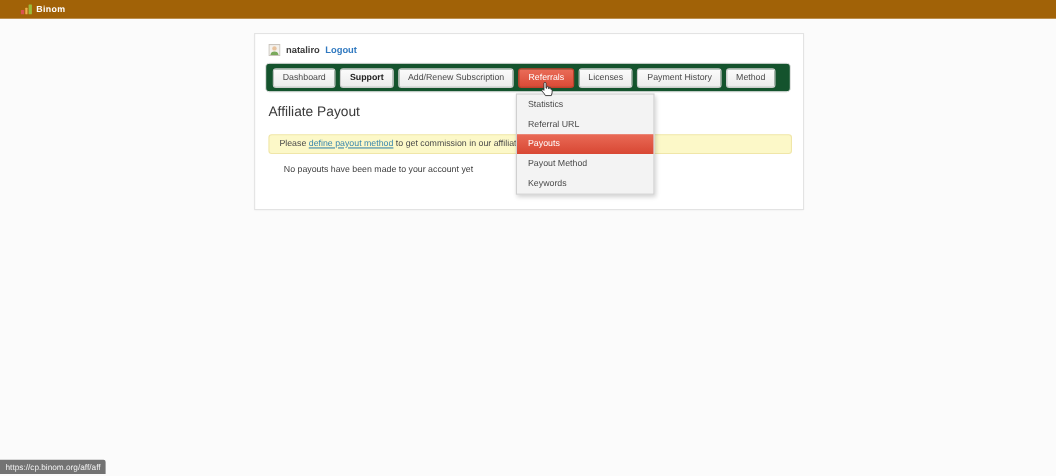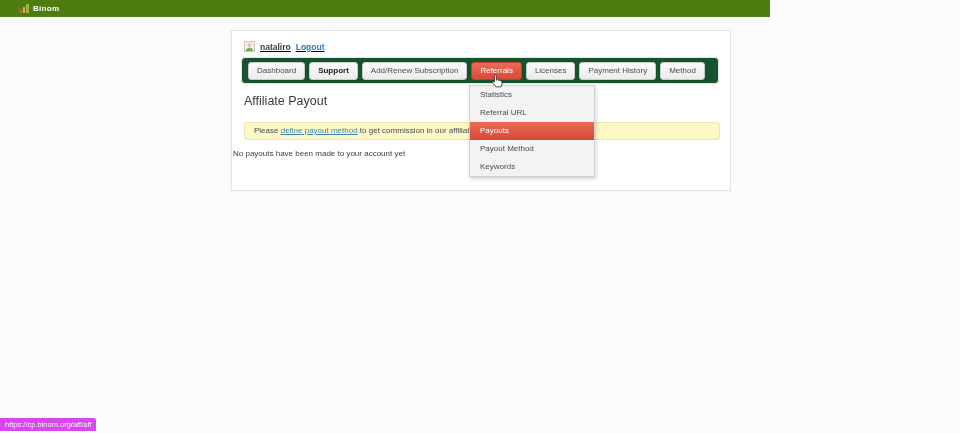--- a/index.html
+++ b/index.html
@@ -6,22 +6,22 @@
   html,body { width:960px; height:433px; }
   body {
     position:relative;
     background:#fbfbfb;
     font-family:"Liberation Sans", sans-serif;
     overflow:hidden;
   }
 
   
   .topbar {
-    position:absolute; left:0; top:0; width:770px; height:17px;
-    background:#4d7c0f;
+    position:absolute; left:0; top:0; width:960px; height:17px;
+    background:#a16207;
   }
   .logo-icon {
     position:absolute; left:19px; top:4px; width:11px; height:9px;
     display:flex; align-items:flex-end; gap:1px;
   }
   .logo-icon i { display:block; width:2.5px; border-radius:0.5px; }
   .logo-icon .b1 { height:4px; background:#d9534f; }
   .logo-icon .b2 { height:6px; background:#f0ad4e; }
   .logo-icon .b3 { height:9px; background:#9bbb3c; }
   .brand {
@@ -31,21 +31,21 @@
 
   
   .card {
     position:absolute; left:231px; top:30px; width:500px; height:161px;
     background:#ffffff; border:1px solid #e3e3e3;
     box-shadow:0 1px 2px rgba(0,0,0,.04);
   }
 
   .userrow {
     position:absolute; left:12px; top:9px; height:13px;
-    display:flex; align-items:center; gap:5px; font-size:8.5px;text-decoration:underline;
+    display:flex; align-items:flex-start; gap:5px; font-size:8.5px;
   }
   .avatar { width:11px; height:11px; display:inline-block; }
   .username { font-weight:bold; color:#3c3c3c; }
   .logout { color:#3079c0; font-weight:bold; text-decoration:none; cursor:pointer; }
 
   
   .navbar {
     position:absolute; left:9px; top:26px; width:478px; height:27px;
     background:#14532d; border:1px solid #e5e5e5; border-radius:4px;
     display:flex; align-items:center; gap:4px; padding-left:6px;
@@ -69,21 +69,21 @@
     font-size:12.5px; color:#3b3b3b;
   }
   .alert {
     position:absolute; left:12px; top:91px; width:476px; height:18px;
     background:#fcf8c8; border:1px solid #f0e6a8; border-radius:3px;
     font-size:8px; line-height:16px; padding-left:9px; color:#4a4a4a;
     white-space:nowrap; overflow:hidden;
   }
   .alert-link { color:#3a87ad; text-decoration:underline; cursor:pointer; }
   .empty-msg {
-    position:absolute; left:1px; top:118px;
+    position:absolute; left:26px; top:118px;
     font-size:8px; color:#3d3d3d;text-align:center;
   }
 
   
   .dropdown {
     position:absolute; left:469px; top:85px; width:126px;
     background:#f3f3f3; border:1px solid #d0d0d0;
     box-shadow:1px 2px 4px rgba(0,0,0,.18); z-index:5;
   }
   .dropdown .item {
@@ -93,21 +93,21 @@
   .dropdown .item.active {
     background:linear-gradient(#e96a56,#d84733); color:#ffffff;
   }
 
   
   .cursor { position:absolute; left:491px; top:74px; z-index:10; }
 
   
   .statusbar {
     position:absolute; left:0; top:418px; height:13px;
-    background:#d946ef; color:#f2f2f2;
+    background:#737373; color:#f2f2f2;
     font-size:7.5px; line-height:13px; padding:0 5px;
     border-top-right-radius:2px;
   }
 </style>
 </head>
 <body>
 
 <div class="topbar">
   <span class="logo-icon">
       <i class="b1"></i>

